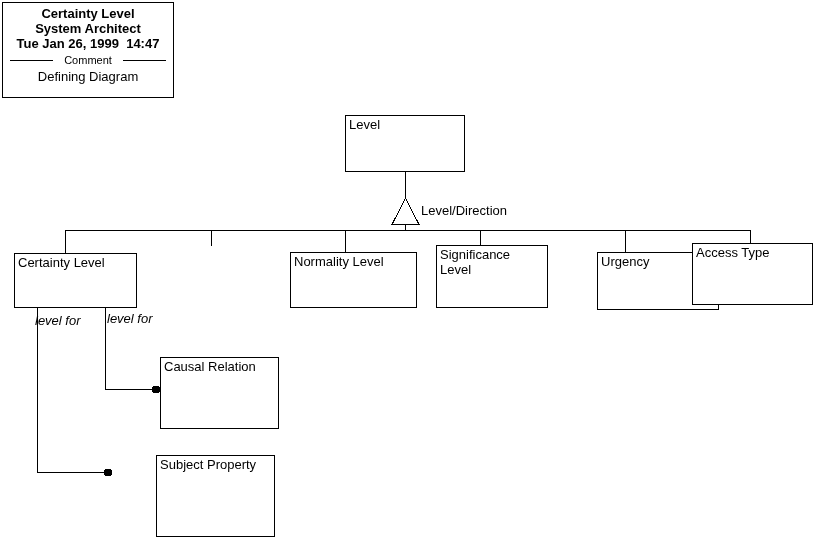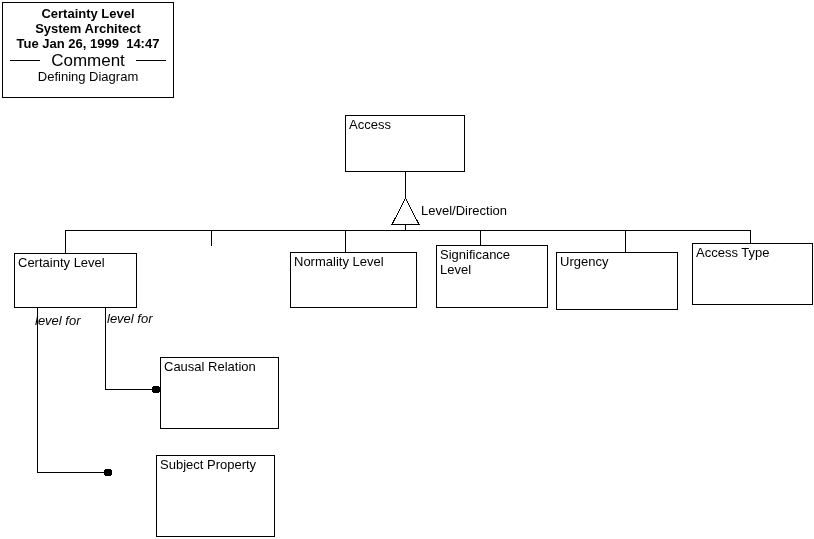--- a/index.html
+++ b/index.html
@@ -5,21 +5,21 @@
   * { margin:0; padding:0; box-sizing:border-box; }
   html,body { background:#ffffff; }
   body { font-family:"Liberation Sans", sans-serif; color:#000; }
   .canvas { position:relative; width:814px; height:539px; background:#fff; overflow:hidden; font-size:13px; }
   svg.connectors { position:absolute; left:0; top:0; width:814px; height:539px; }
   .box { position:absolute; background:#fff; border:1px solid #000; padding:1px 3px; font-size:13px; line-height:15px; }
   .box span { display:block; }
   .title-block { position:absolute; left:2px; top:2px; width:172px; height:96px; background:#fff; border:1px solid #000; text-align:center; padding-top:3px; }
   .tb-line { line-height:15px; font-size:13px; white-space:pre; }
   .bold { font-weight:bold; }
-  .tb-divider { display:flex; align-items:center; gap:11px; margin:2px 7px 1px 7px; line-height:15px; font-size:17px; }
+  .tb-divider { display:flex; align-items:center; gap:11px; margin:2px 7px 1px 7px; line-height:15px; font-size:11px; }
   .tb-divider .rule { flex:1; height:1px; background:#000; }
   .float-label { position:absolute; font-size:13px; line-height:14px; white-space:pre; }
   .rel-label { font-style:italic; }
 </style>
 </head>
 <body>
 
 <div class="canvas">
 
   <svg class="connectors" viewBox="0 0 814 539" shape-rendering="crispEdges">
@@ -53,35 +53,35 @@
     <div class="tb-line bold">Tue Jan 26, 1999  14:47</div>
     <div class="tb-divider">
       <span class="rule"></span>
       <span>Comment</span>
       <span class="rule"></span>
     </div>
     <div class="tb-line">Defining Diagram</div>
   </div>
 
   <div class="box" style="left:345px; top:115px; width:120px; height:57px;">
-    <span>Access</span>
+    <span>Level</span>
   </div>
 
   <div class="float-label" style="left:421px; top:204px;">Level/Direction</div>
 
   <div class="box" style="left:14px; top:253px; width:123px; height:55px;">
     <span>Certainty Level</span>
   </div>
   <div class="box" style="left:290px; top:252px; width:127px; height:56px;">
     <span>Normality Level</span>
   </div>
   <div class="box" style="left:436px; top:245px; width:112px; height:63px;">
     <span>Significance Level</span>
   </div>
-  <div class="box" style="left:556px; top:252px; width:122px; height:58px;">
+  <div class="box" style="left:597px; top:252px; width:122px; height:58px;">
     <span>Urgency</span>
   </div>
   <div class="box" style="left:692px; top:243px; width:121px; height:62px;">
     <span>Access Type</span>
   </div>
 
   <div class="float-label rel-label" style="left:107px; top:312px;">level for</div>
   <div class="float-label rel-label" style="left:35px; top:314px;">level for</div>
 
   <div class="box" style="left:160px; top:357px; width:119px; height:72px;">

